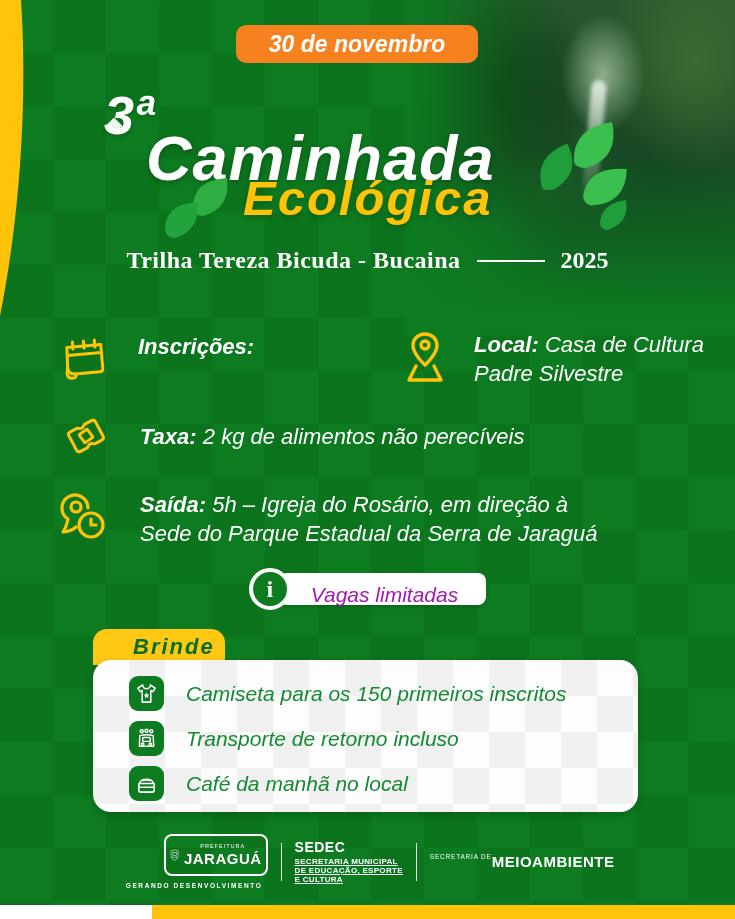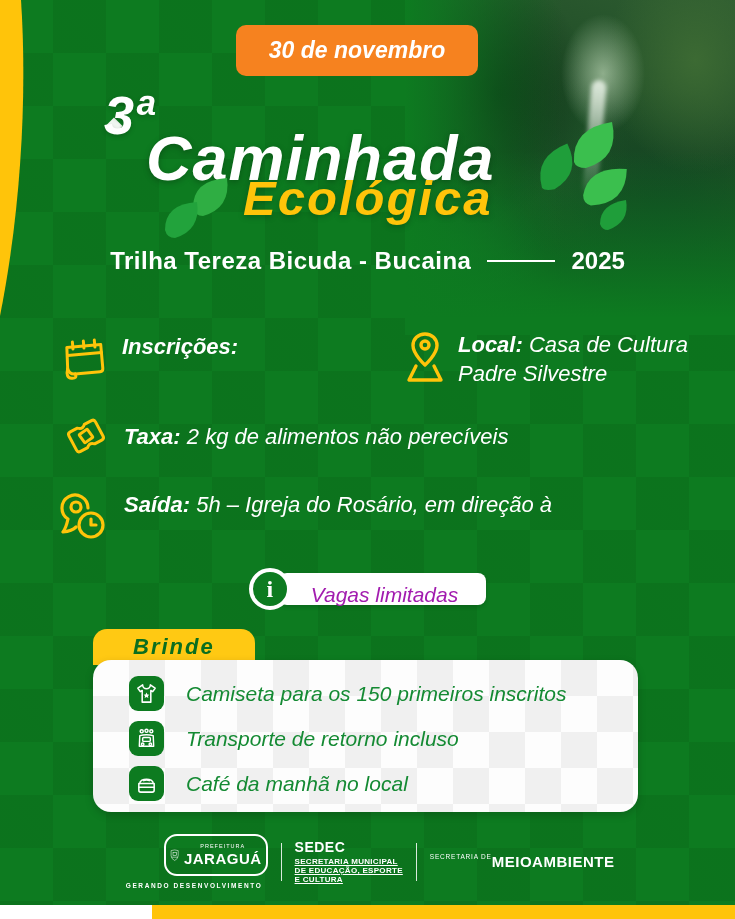--- a/index.html
+++ b/index.html
@@ -38,21 +38,21 @@
       linear-gradient(to top, #0d7b20 5%, rgba(13,123,32,0) 55%);
   }
   
   .yellow-curve { position:absolute; left:0; top:0; }
   .sparkle {
     position:absolute; left:108px; top:120px; width:12px; height:12px;
     background:#fff; transform:rotate(45deg); opacity:.95;
   }
   
   .banner {
-    position:absolute; left:236px; top:25px; width:242px; height:51px;
+    position:absolute; left:236px; top:25px; width:242px; height:38px;
     background:#f6821f; border-radius:10px;
     display:flex; align-items:center; justify-content:center;
     color:#fff; font-size:23px; font-weight:800; font-style:italic;
   }
   
   .t-edition {
     position:absolute; left:104px; top:84px; color:#fff;
     font-size:54px; font-weight:800; font-style:italic; text-shadow:0 2px 5px rgba(0,0,0,.2);
   }
   .t-main {
@@ -63,26 +63,27 @@
   .t-eco {
     position:absolute; left:243px; top:170px; color:#ffc40a;
     font-size:49px; font-weight:800; font-style:italic; letter-spacing:2px;
     text-shadow:0 2px 6px rgba(0,0,0,.22);
   }
   .leaves { position:absolute; }
   .subtitle-row {
     position:absolute; left:0; top:247px; width:735px;
     display:flex; align-items:center; justify-content:center; gap:16px;
     color:#fff;
+    font-family:Liberation Serif, serif;
   }
   .subtitle { font-size:24px; font-weight:600; letter-spacing:.5px; }
   .sub-dash { width:68px; height:0; border-top:2px solid #fff; }
   .year { font-size:24px; font-weight:600; }
   
-  .inforow { position:absolute; display:flex; align-items:flex-start; gap:12px; color:#fff; }
+  .inforow { position:absolute; display:flex; align-items:flex-start; gap:28px; color:#fff; }
   .info-text { font-size:22px; font-style:italic; line-height:29px; }
   .info-text b { font-weight:800; }
   .icon-box { flex:0 0 auto; }
   .row-inscricoes { left:60px; top:332px; }
   .row-local { left:404px; top:330px; }
   .row-taxa { left:60px; top:410px; align-items:center; }
   .row-saida { left:58px; top:490px; }
   
   .notice {
     position:absolute; left:0; top:568px; width:735px;
@@ -96,21 +97,21 @@
     z-index:2;
   }
   .notice-pill {
     margin-left:-12px; height:32px; background:#fff; border-radius:8px;
     display:flex; align-items:center; padding:12px 28px 0 32px;
     color:#a21caf; font-size:21px; font-style:italic; font-weight:500;
     box-shadow:0 2px 4px rgba(0,0,0,.15);
   }
   
   .brinde-tab {
-    position:absolute; left:93px; top:629px; width:162px; height:36px;
+    position:absolute; left:93px; top:629px; width:132px; height:36px;
     background:#ffc913; border-radius:14px 14px 0 0;
     display:flex; align-items:center; padding-left:40px;
     color:#0b6e1f; font-size:22px; font-weight:800; font-style:italic; letter-spacing:2px;
   }
   .gift-card {
     position:absolute; left:93px; top:660px; width:545px; height:152px;
     background-color:#fdfdfd; border-radius:18px;
     background-image:
       linear-gradient(45deg, rgba(0,0,0,.05) 25%, transparent 25%, transparent 75%, rgba(0,0,0,.05) 75%),
       linear-gradient(45deg, rgba(0,0,0,.05) 25%, transparent 25%, transparent 75%, rgba(0,0,0,.05) 75%);
@@ -124,21 +125,21 @@
     display:flex; align-items:center; justify-content:center;
   }
   .gift-text { color:#148a33; font-size:21px; font-style:italic; font-weight:500; }
   
   .footer {
     position:absolute; left:0; top:834px; width:735px;
     display:flex; align-items:center; justify-content:center; gap:13px; color:#fff;
   }
   .pref-block { display:flex; flex-direction:column; align-items:center; }
   .pref-box {
-    border:2px solid #fff; border-radius:13px; width:104px; height:42px;
+    border:2px solid #fff; border-radius:8px; width:104px; height:42px;
     display:flex; align-items:center; justify-content:center; gap:5px; padding:2px 4px;margin-left:43px;
   }
   .pref-texts { display:flex; flex-direction:column; line-height:1; }
   .pref-small { font-size:5.5px; letter-spacing:1px; text-align:center; margin-bottom:2px; }
   .pref-name { font-size:15px; font-weight:800; letter-spacing:.5px; }
   .pref-tagline { font-size:6.5px; letter-spacing:1.6px; margin-top:6px; font-weight:600; }
   .foot-div { width:1px; height:38px; background:rgba(255,255,255,.85); }
   .sedec-block { display:flex; flex-direction:column; line-height:1.15; }
   .sedec-title { font-size:14px; font-weight:800; letter-spacing:.5px; margin-bottom:2px; }
   .sedec-line { font-size:8px; font-weight:600; letter-spacing:.3px;text-decoration:underline; }
@@ -234,20 +235,21 @@
   <div class="inforow row-saida">
     <svg class="icon-box" width="54" height="58" viewBox="0 0 54 58" fill="none" stroke="#ffc40a" stroke-width="3.2" stroke-linecap="round" stroke-linejoin="round">
       <path d="M30 18 A13 13 0 1 0 10 29 Q8 38 5 42 Q14 41 18 37"></path>
       <circle cx="18" cy="17" r="5"></circle>
       <circle cx="33" cy="35" r="12"></circle>
       <path d="M33 29 V35 H38"></path>
     </svg>
     <div class="info-text">
       <b>Saída:</b>
       <span>5h – Igreja do Rosário, em direção à</span><br>
+      <span>Sede do Parque Estadual da Serra de Jaraguá</span>
     </div>
   </div>
 
   <div class="notice">
     <div class="info-circle">
       <span>i</span>
     </div>
     <div class="notice-pill">
       <span>Vagas limitadas</span>
     </div>

